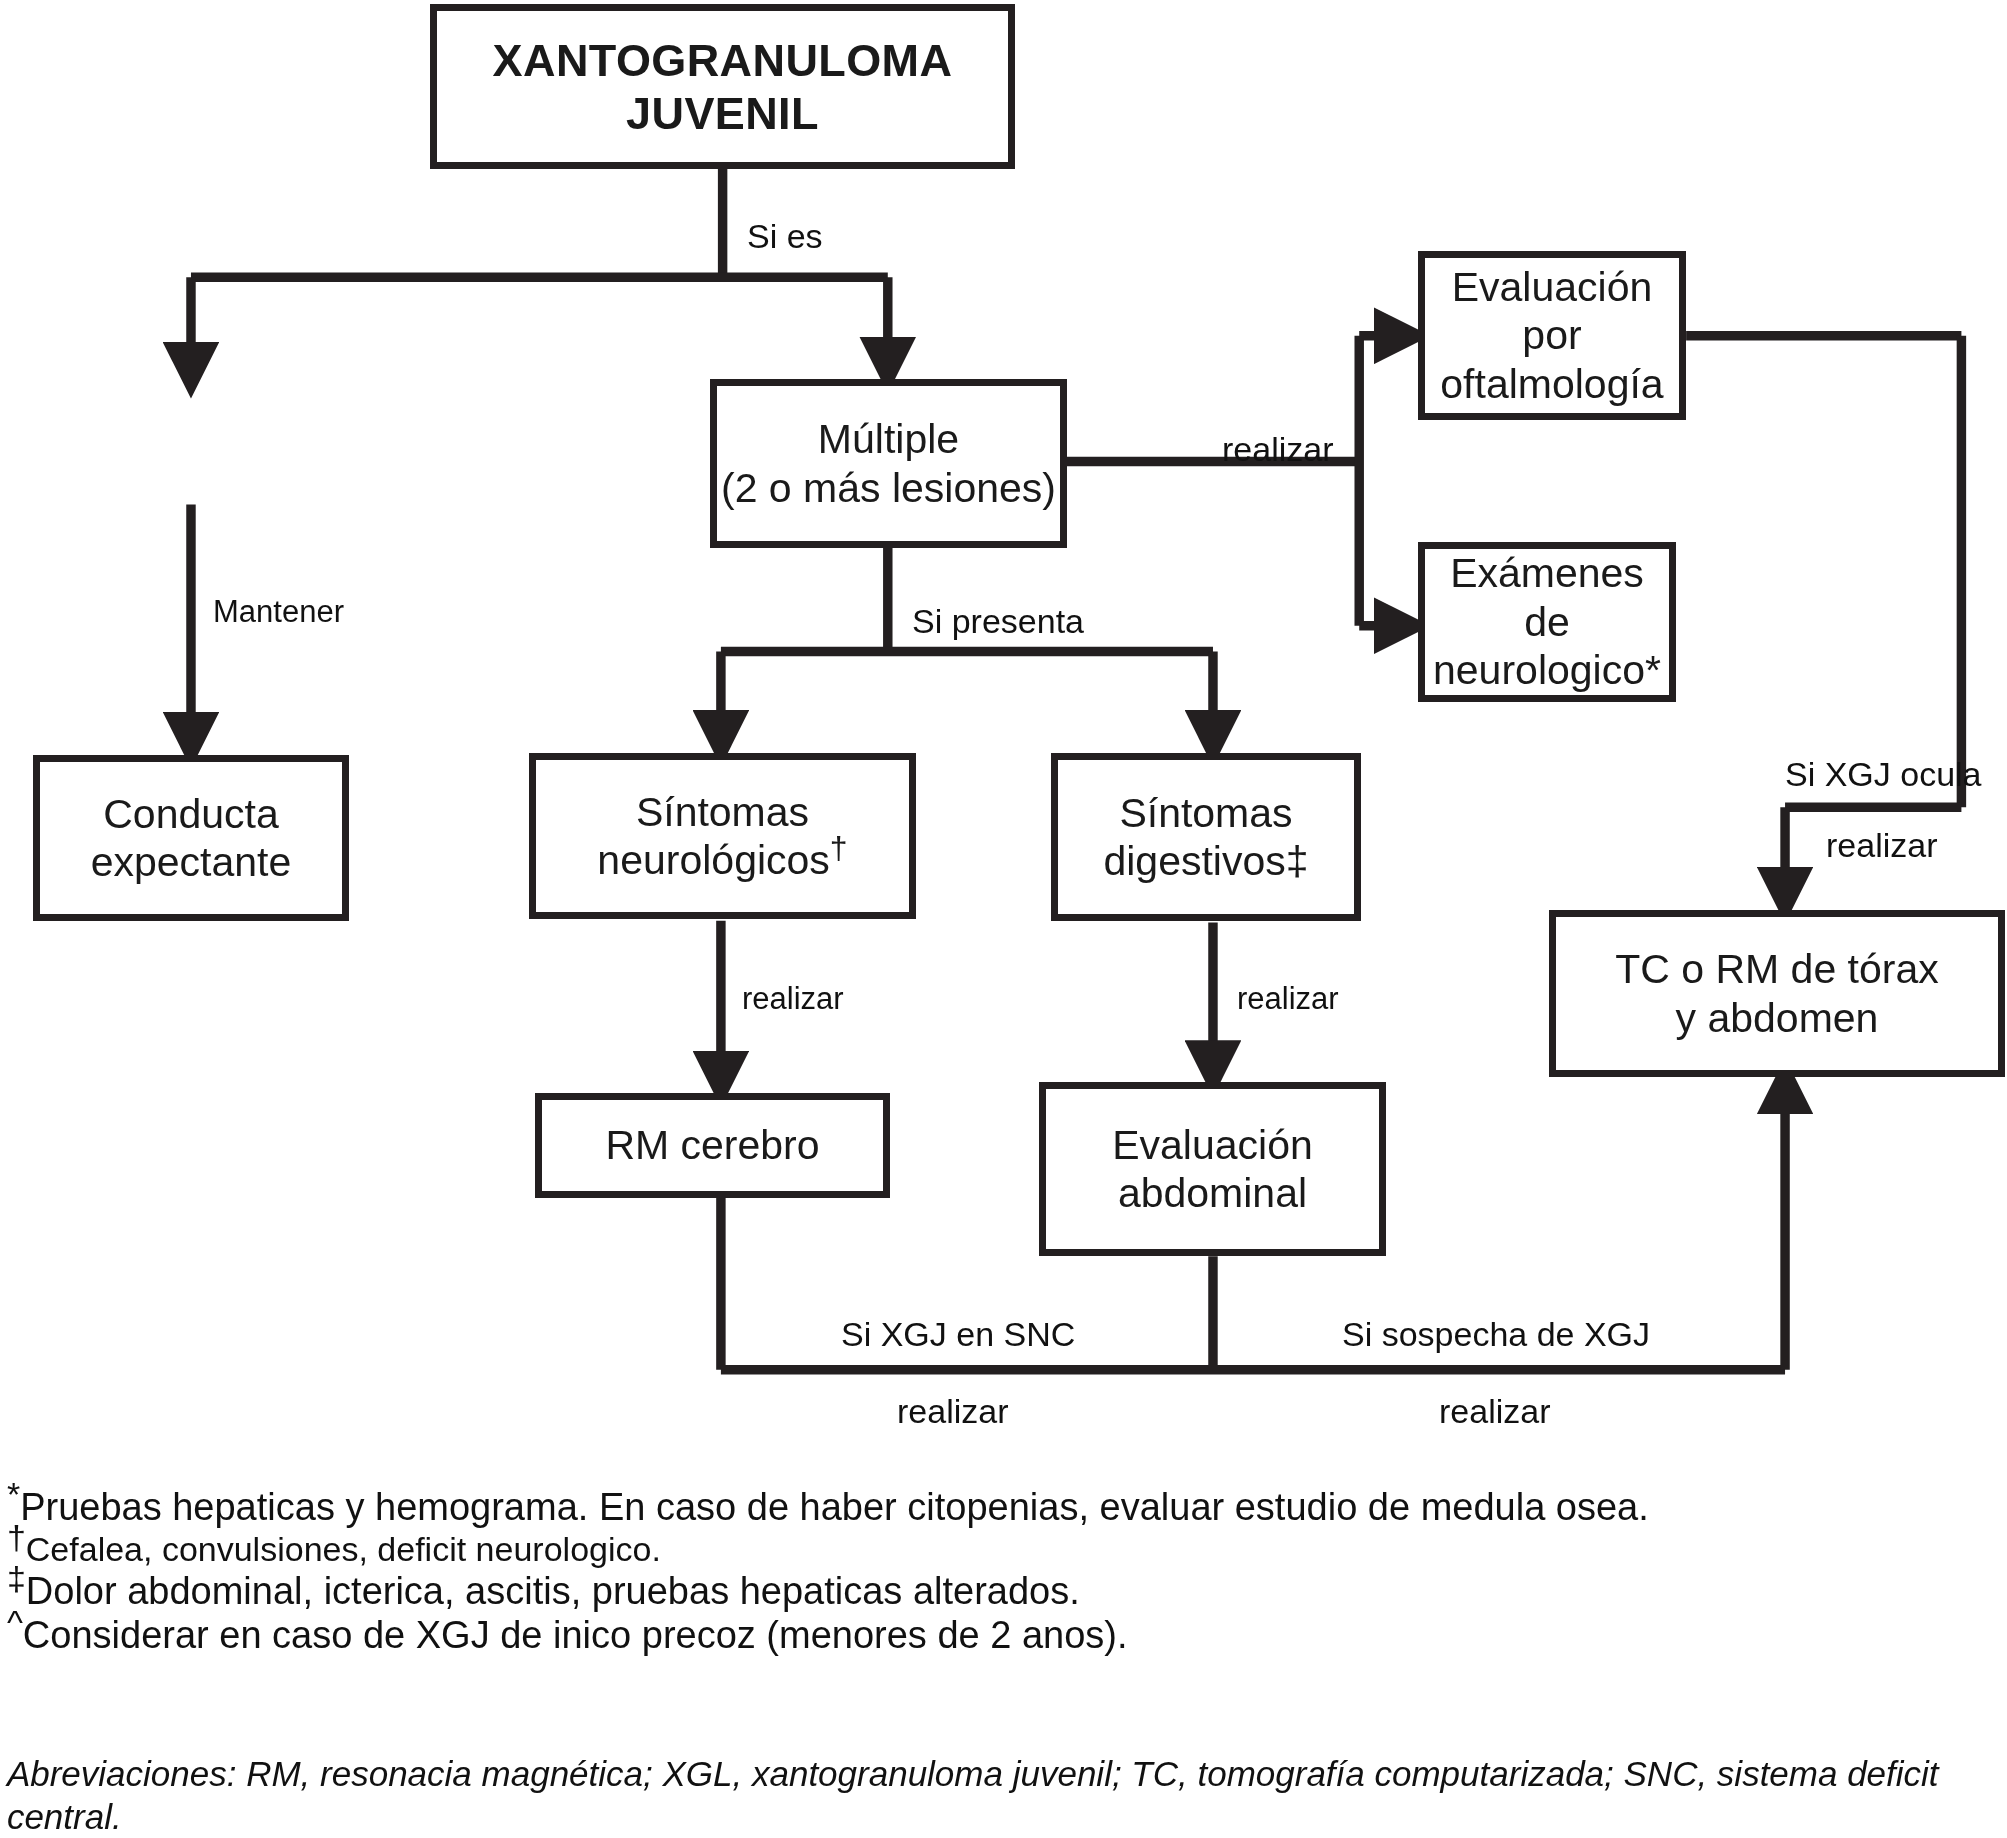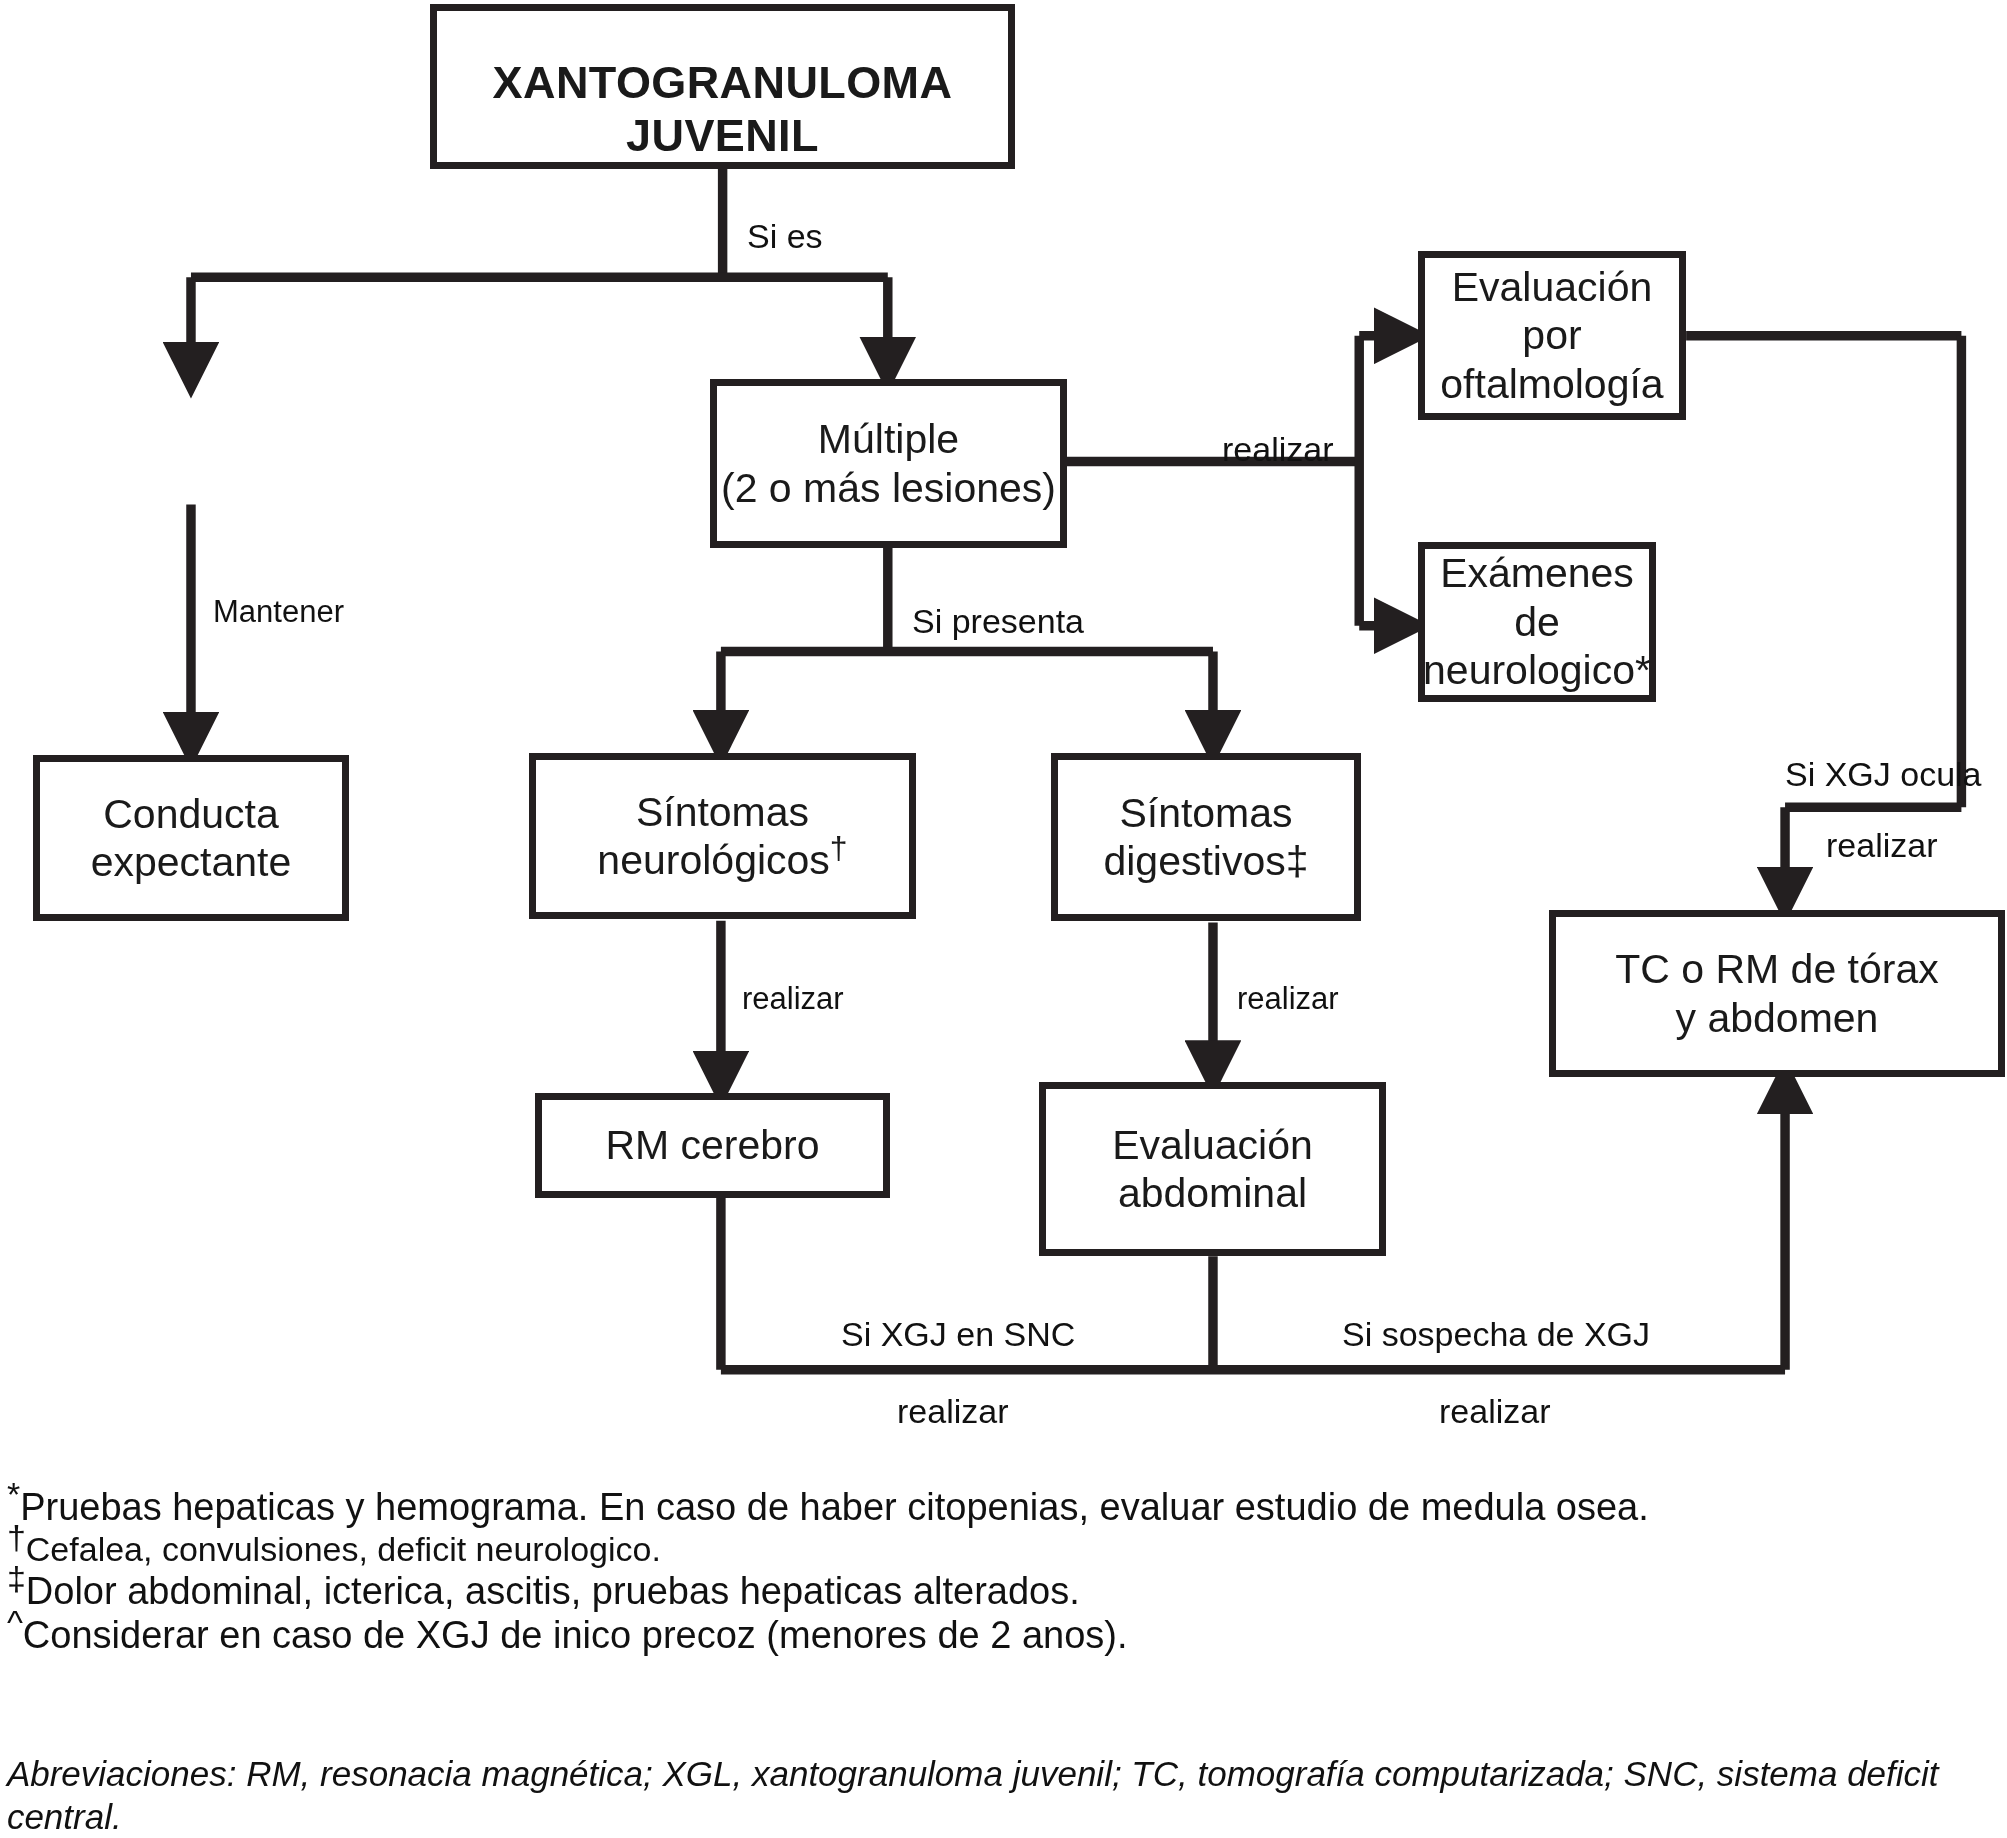--- a/index.html
+++ b/index.html
@@ -2,21 +2,21 @@
 <html style="font-size:13.8px"><head>
 <meta charset="utf-8">
 <style>
   html,body{margin:0;padding:0;background:#fff;}
   body{font-family:"Liberation Sans", sans-serif; color:#1a1a1a;}
   #page{position:relative;width:2007px;height:1839px;background:#fff;overflow:hidden;}
   #flow-svg{position:absolute;left:0;top:0;width:2007px;height:1839px;}
   .node{position:absolute;box-sizing:border-box;border:7.7px solid #231f20;background:#fff;
         display:flex;align-items:center;justify-content:center;text-align:center;
         line-height:1.18;color:#1a1a1a;}
-  .node-title{font-weight:bold;font-size:45px;letter-spacing:0.4px;align-items:flex-end;}
+  .node-title{font-weight:bold;font-size:45px;letter-spacing:0.4px;}
   .node-text{font-size:41px;}
   .edge-label{position:absolute;font-size:31px;color:#111;white-space:nowrap;}
   .edge-label.big{font-size:34px;}
   .sup{font-size:0.78em;vertical-align:super;line-height:0;}
   #footnotes{position:absolute;left:6.9px;top:1488px;width:1996px;}
   .fn{font-size:38px;line-height:1.02;color:#111;margin:0 0 5.2px 0;white-space:nowrap;}
   .fn .mk{font-size:34px;vertical-align:super;line-height:0;}
   .fn.tight{font-size:34px;}
   #abbrev{position:absolute;left:6.9px;top:1753px;width:1996px;font-style:italic;
           font-size:35px;line-height:1.22;color:#111;}
@@ -88,21 +88,21 @@
     </div>
   </div>
 
   <div class="node node-text" style="left:1418px;top:251px;width:268px;height:169px;">
     <div>
       <span>Evaluación por</span><br>
       <span>oftalmología</span>
     </div>
   </div>
 
-  <div class="node node-text" style="left:1418px;top:542px;width:238px;height:160px;">
+  <div class="node node-text" style="left:1418px;top:542px;width:258px;height:160px;">
     <div>
       <span>Exámenes de</span><br>
       <span>neurologico*</span>
     </div>
   </div>
 
   <div class="node node-text" style="left:529px;top:753px;width:387px;height:166px;">
     <div>
       <span>Síntomas</span><br>
       <span>neurológicos</span><span class="sup">†</span>

